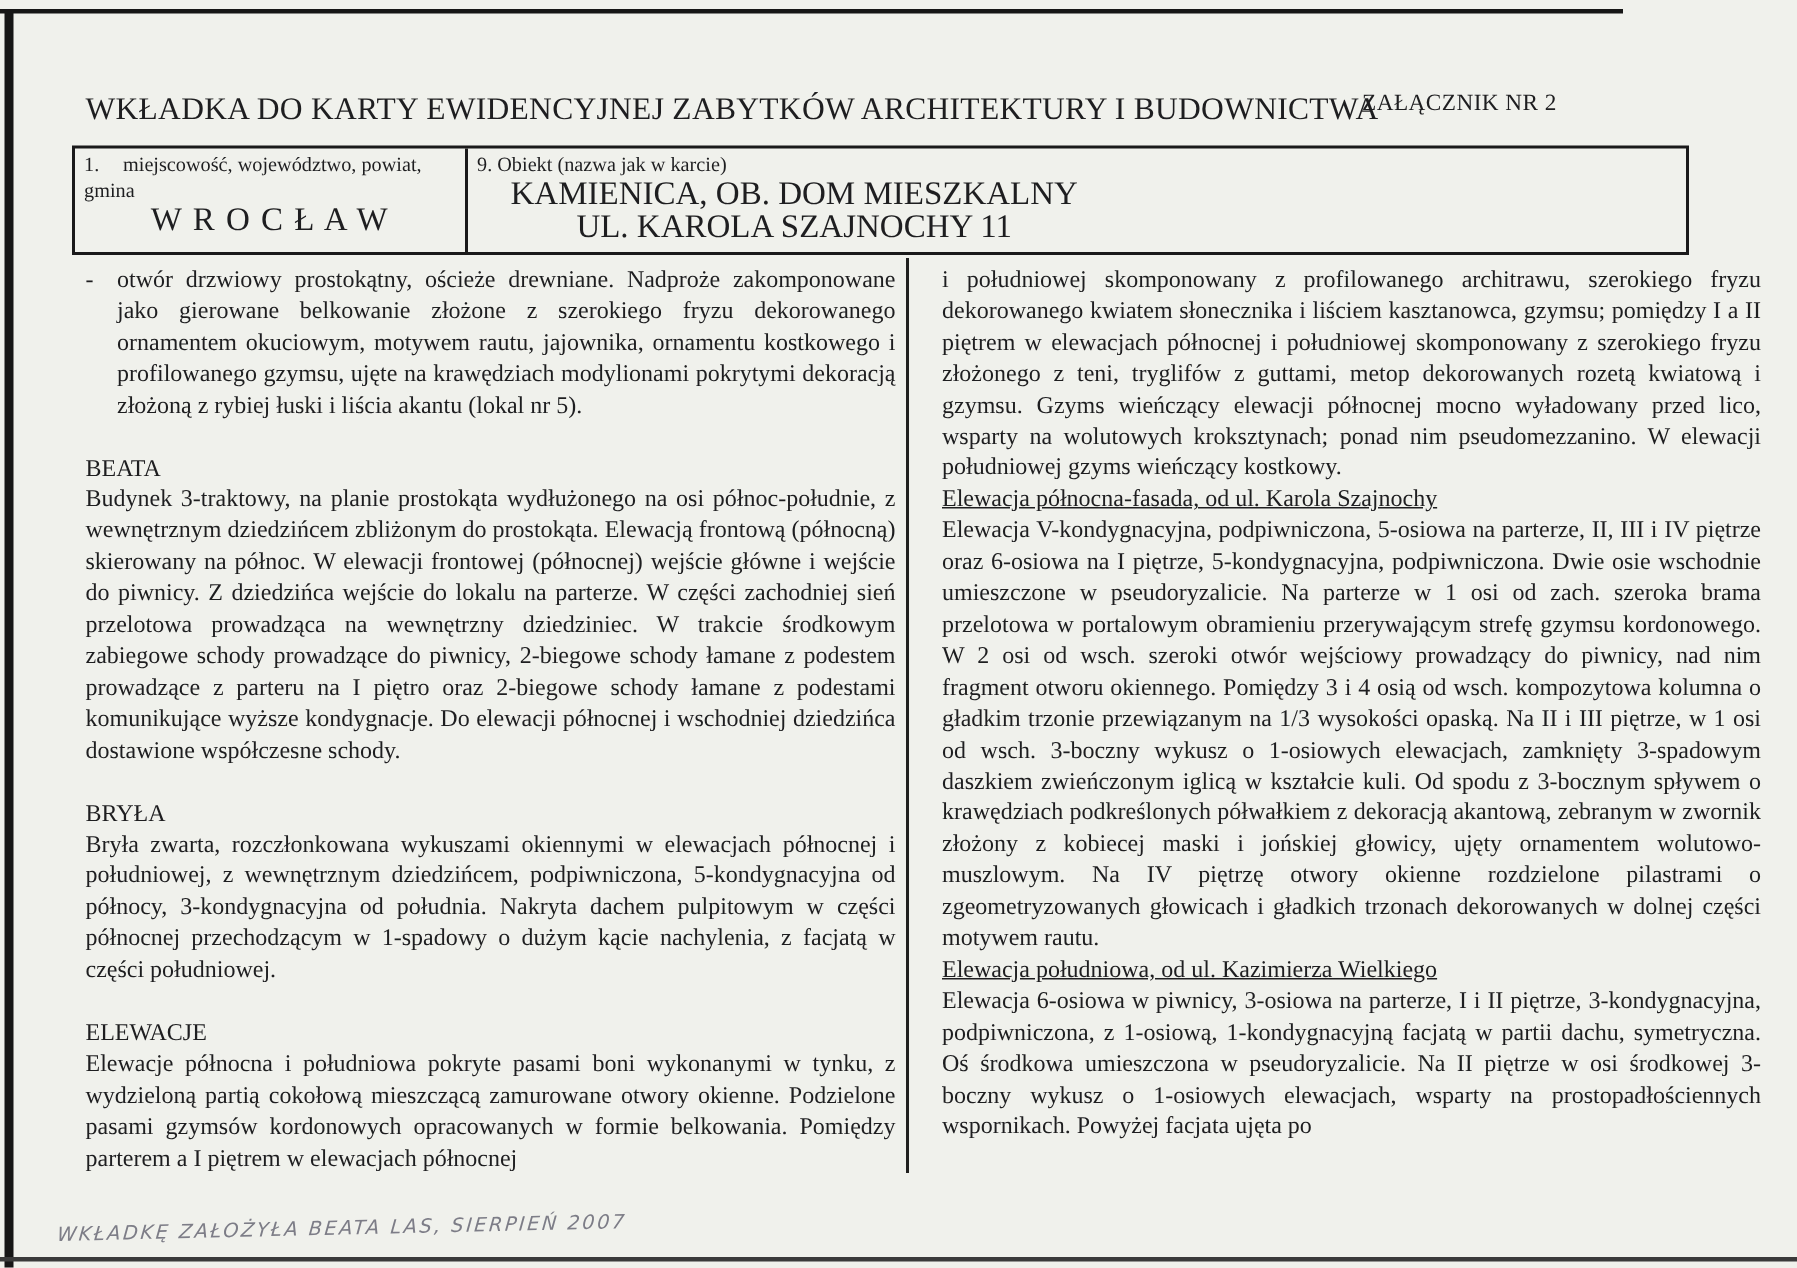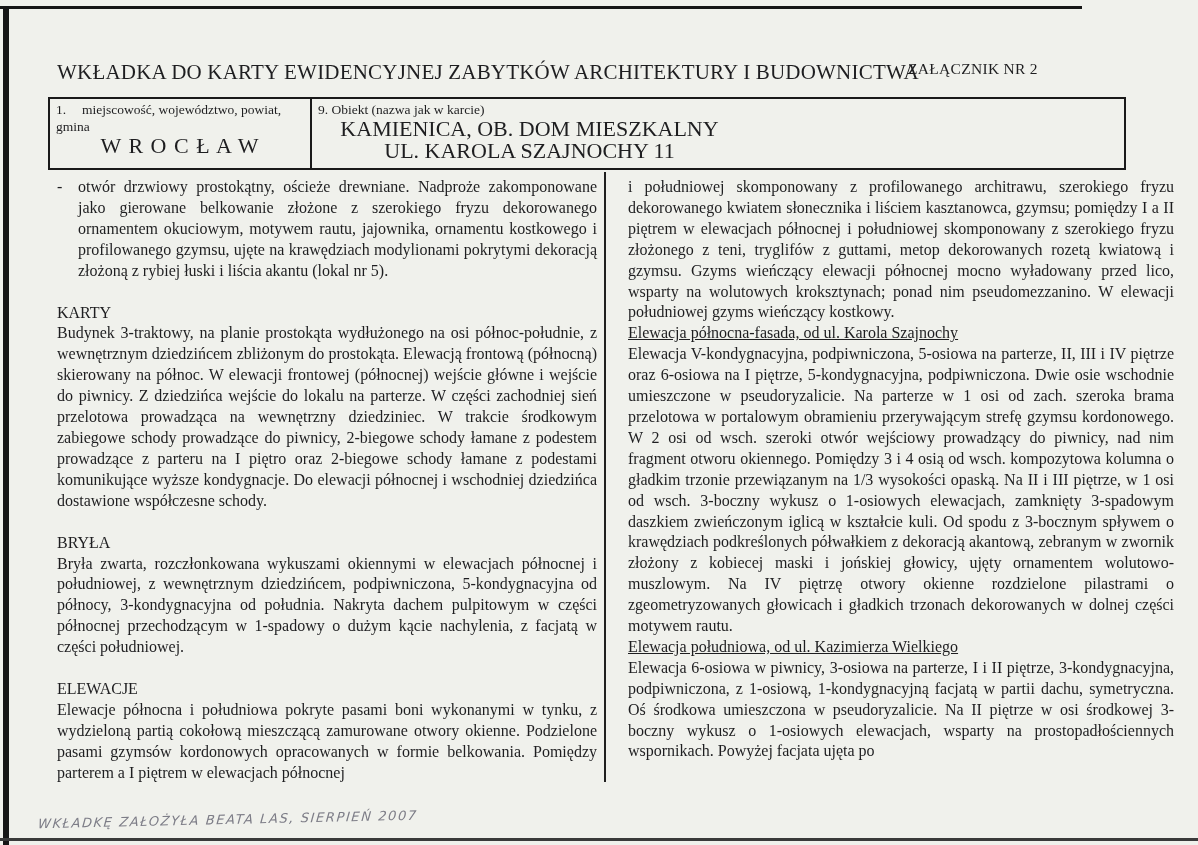--- a/index.html
+++ b/index.html
@@ -84,21 +84,21 @@
   <div class="divider"></div>
 
   <div class="body-cols">
 
     <div class="col col-left">
       <div class="bullet-row">
         <span class="bullet-marker">-</span>
         <p class="bullet-text">otwór drzwiowy prostokątny, ościeże drewniane. Nadproże zakomponowane jako gierowane belkowanie złożone z szerokiego fryzu dekorowanego ornamentem okuciowym, motywem rautu, jajownika, ornamentu kostkowego i profilowanego gzymsu, ujęte na krawędziach modylionami pokrytymi dekoracją złożoną z rybiej łuski i liścia akantu (lokal nr 5).</p>
       </div>
       <div class="sect">
-        <span class="sect-heading">KARTY</span>
+        <span class="sect-heading">BEATA</span>
         <p>Budynek 3-traktowy, na planie prostokąta wydłużonego na osi północ-południe, z wewnętrznym dziedzińcem zbliżonym do prostokąta. Elewacją frontową (północną) skierowany na północ. W elewacji frontowej (północnej) wejście główne i wejście do piwnicy. Z dziedzińca wejście do lokalu na parterze. W części zachodniej sień przelotowa prowadząca na wewnętrzny dziedziniec. W trakcie środkowym zabiegowe schody prowadzące do piwnicy, 2-biegowe schody łamane z podestem prowadzące z parteru na I piętro oraz 2-biegowe schody łamane z podestami komunikujące wyższe kondygnacje. Do elewacji północnej i wschodniej dziedzińca dostawione współczesne schody.</p>
       </div>
       <div class="sect">
         <span class="sect-heading">BRYŁA</span>
         <p>Bryła zwarta, rozczłonkowana wykuszami okiennymi w elewacjach północnej i południowej, z wewnętrznym dziedzińcem, podpiwniczona, 5-kondygnacyjna od północy, 3-kondygnacyjna od południa. Nakryta dachem pulpitowym w części północnej przechodzącym w 1-spadowy o dużym kącie nachylenia, z facjatą w części południowej.</p>
       </div>
       <div class="sect">
         <span class="sect-heading">ELEWACJE</span>
         <p>Elewacje północna i południowa pokryte pasami boni wykonanymi w tynku, z wydzieloną partią cokołową mieszczącą zamurowane otwory okienne. Podzielone pasami gzymsów kordonowych opracowanych w formie belkowania. Pomiędzy parterem a I piętrem w elewacjach północnej</p>
       </div>

